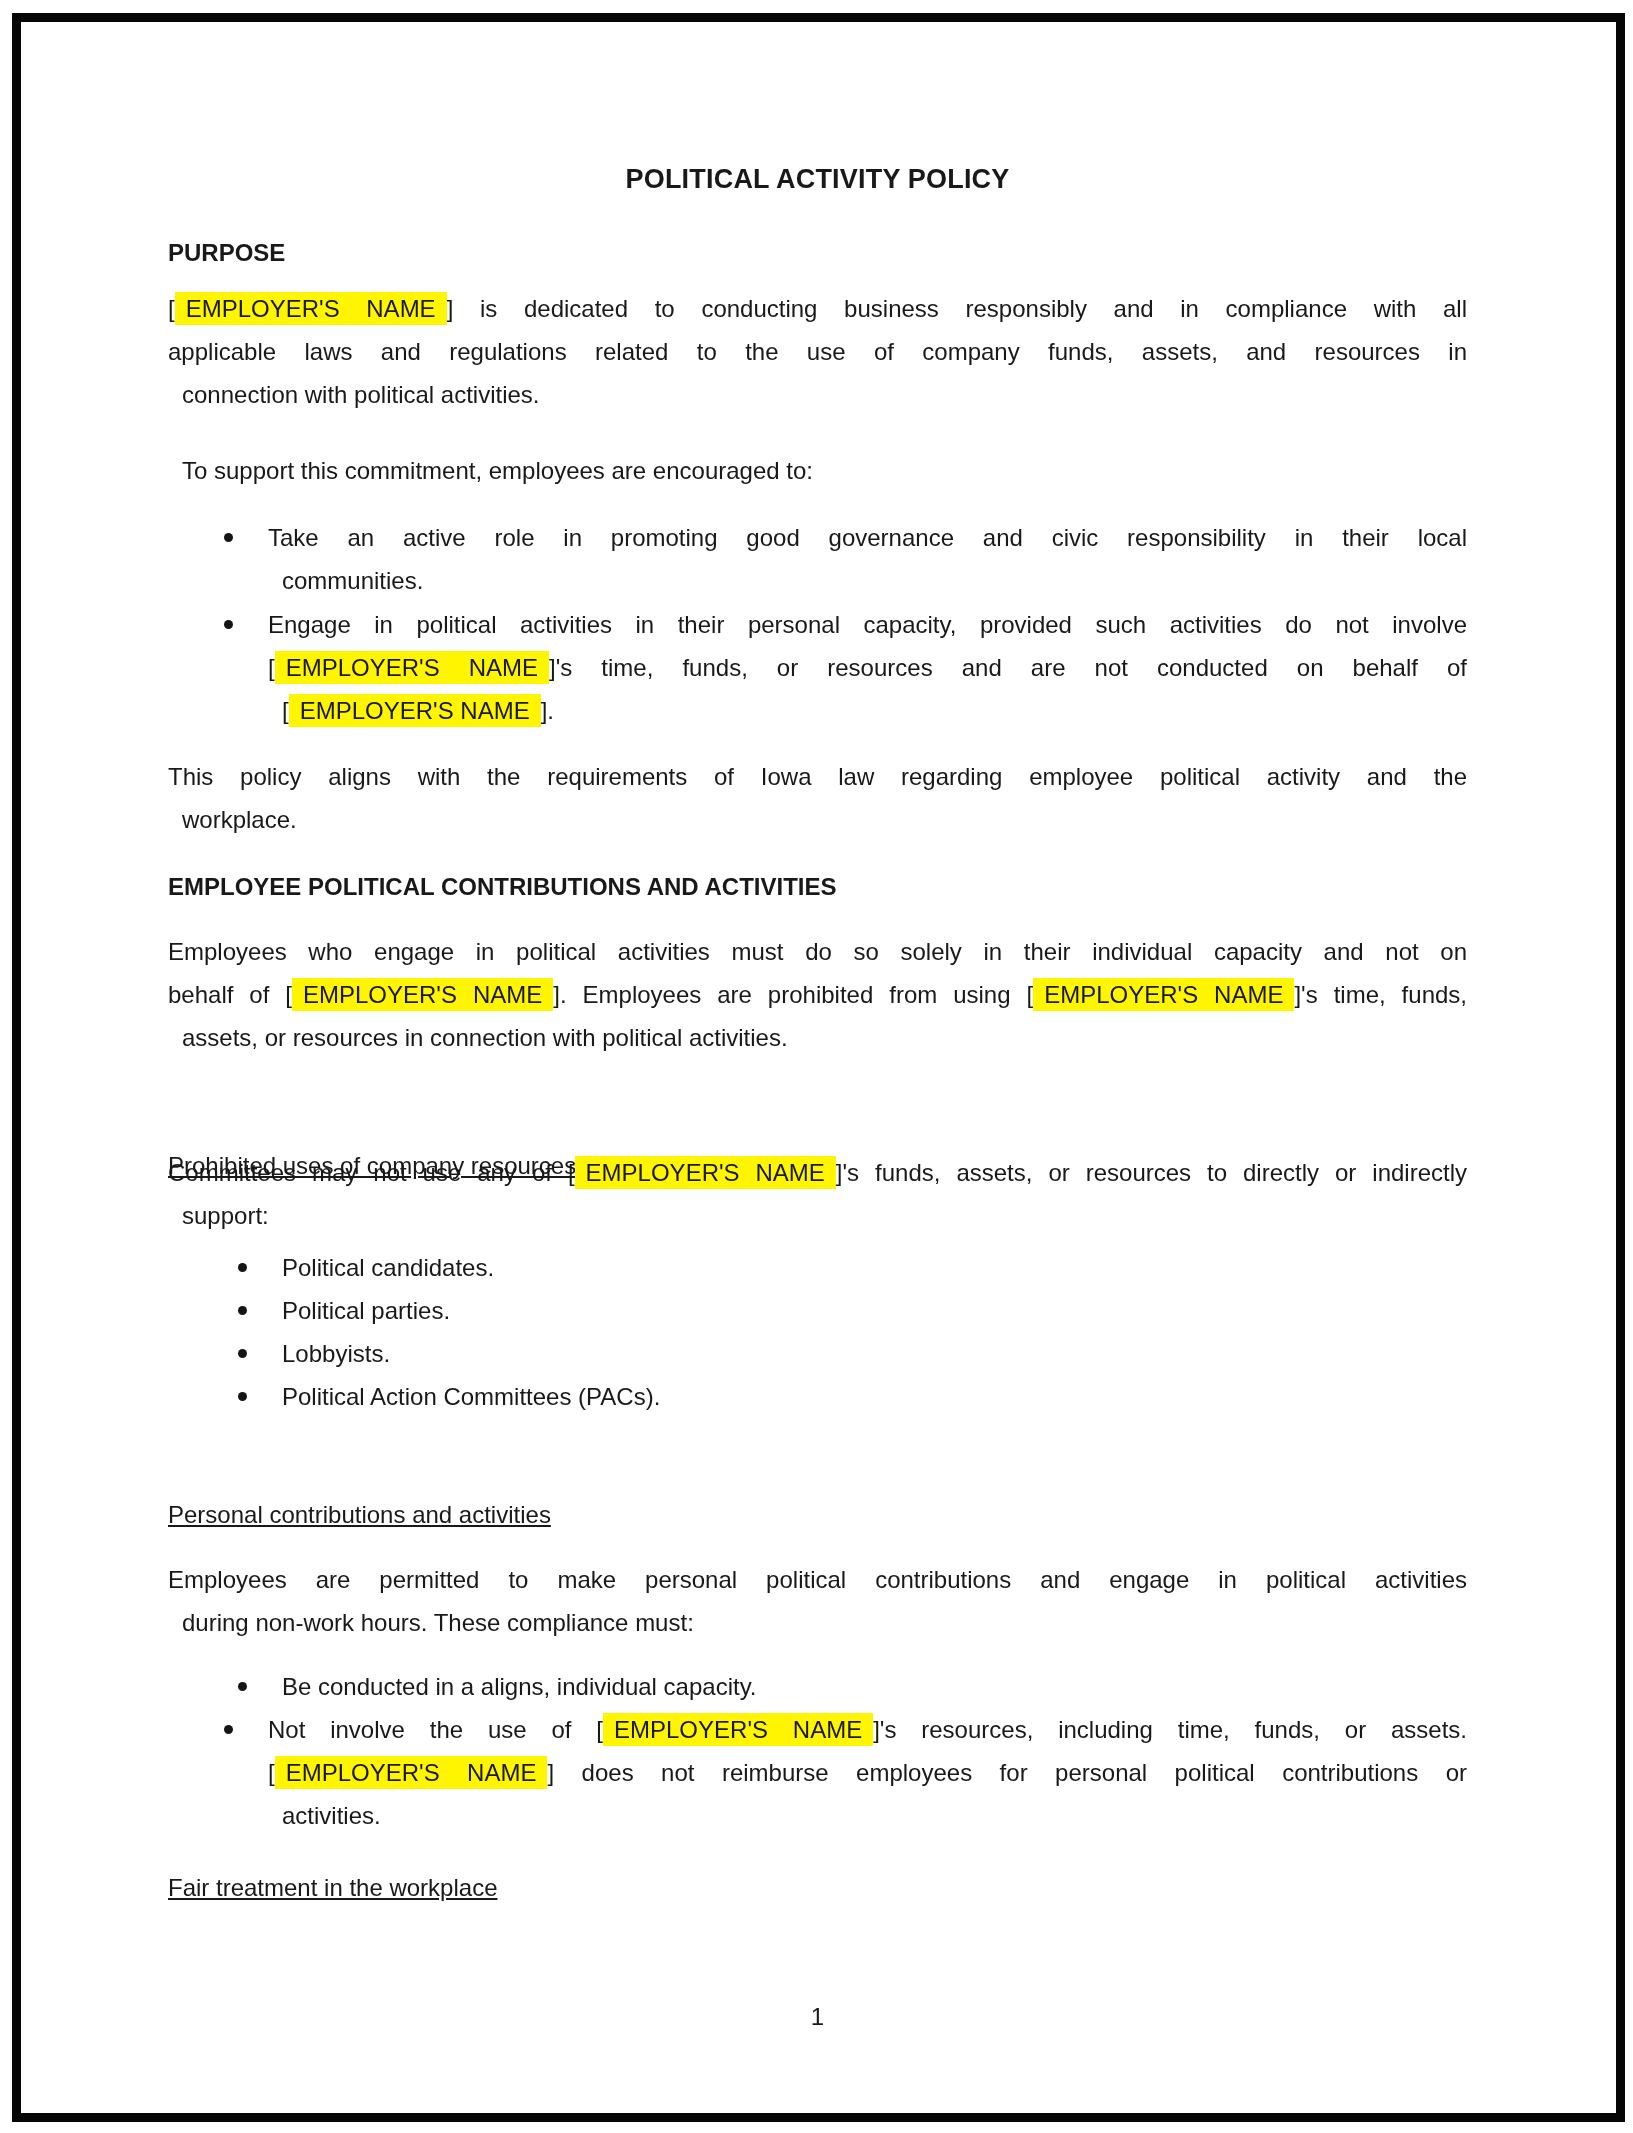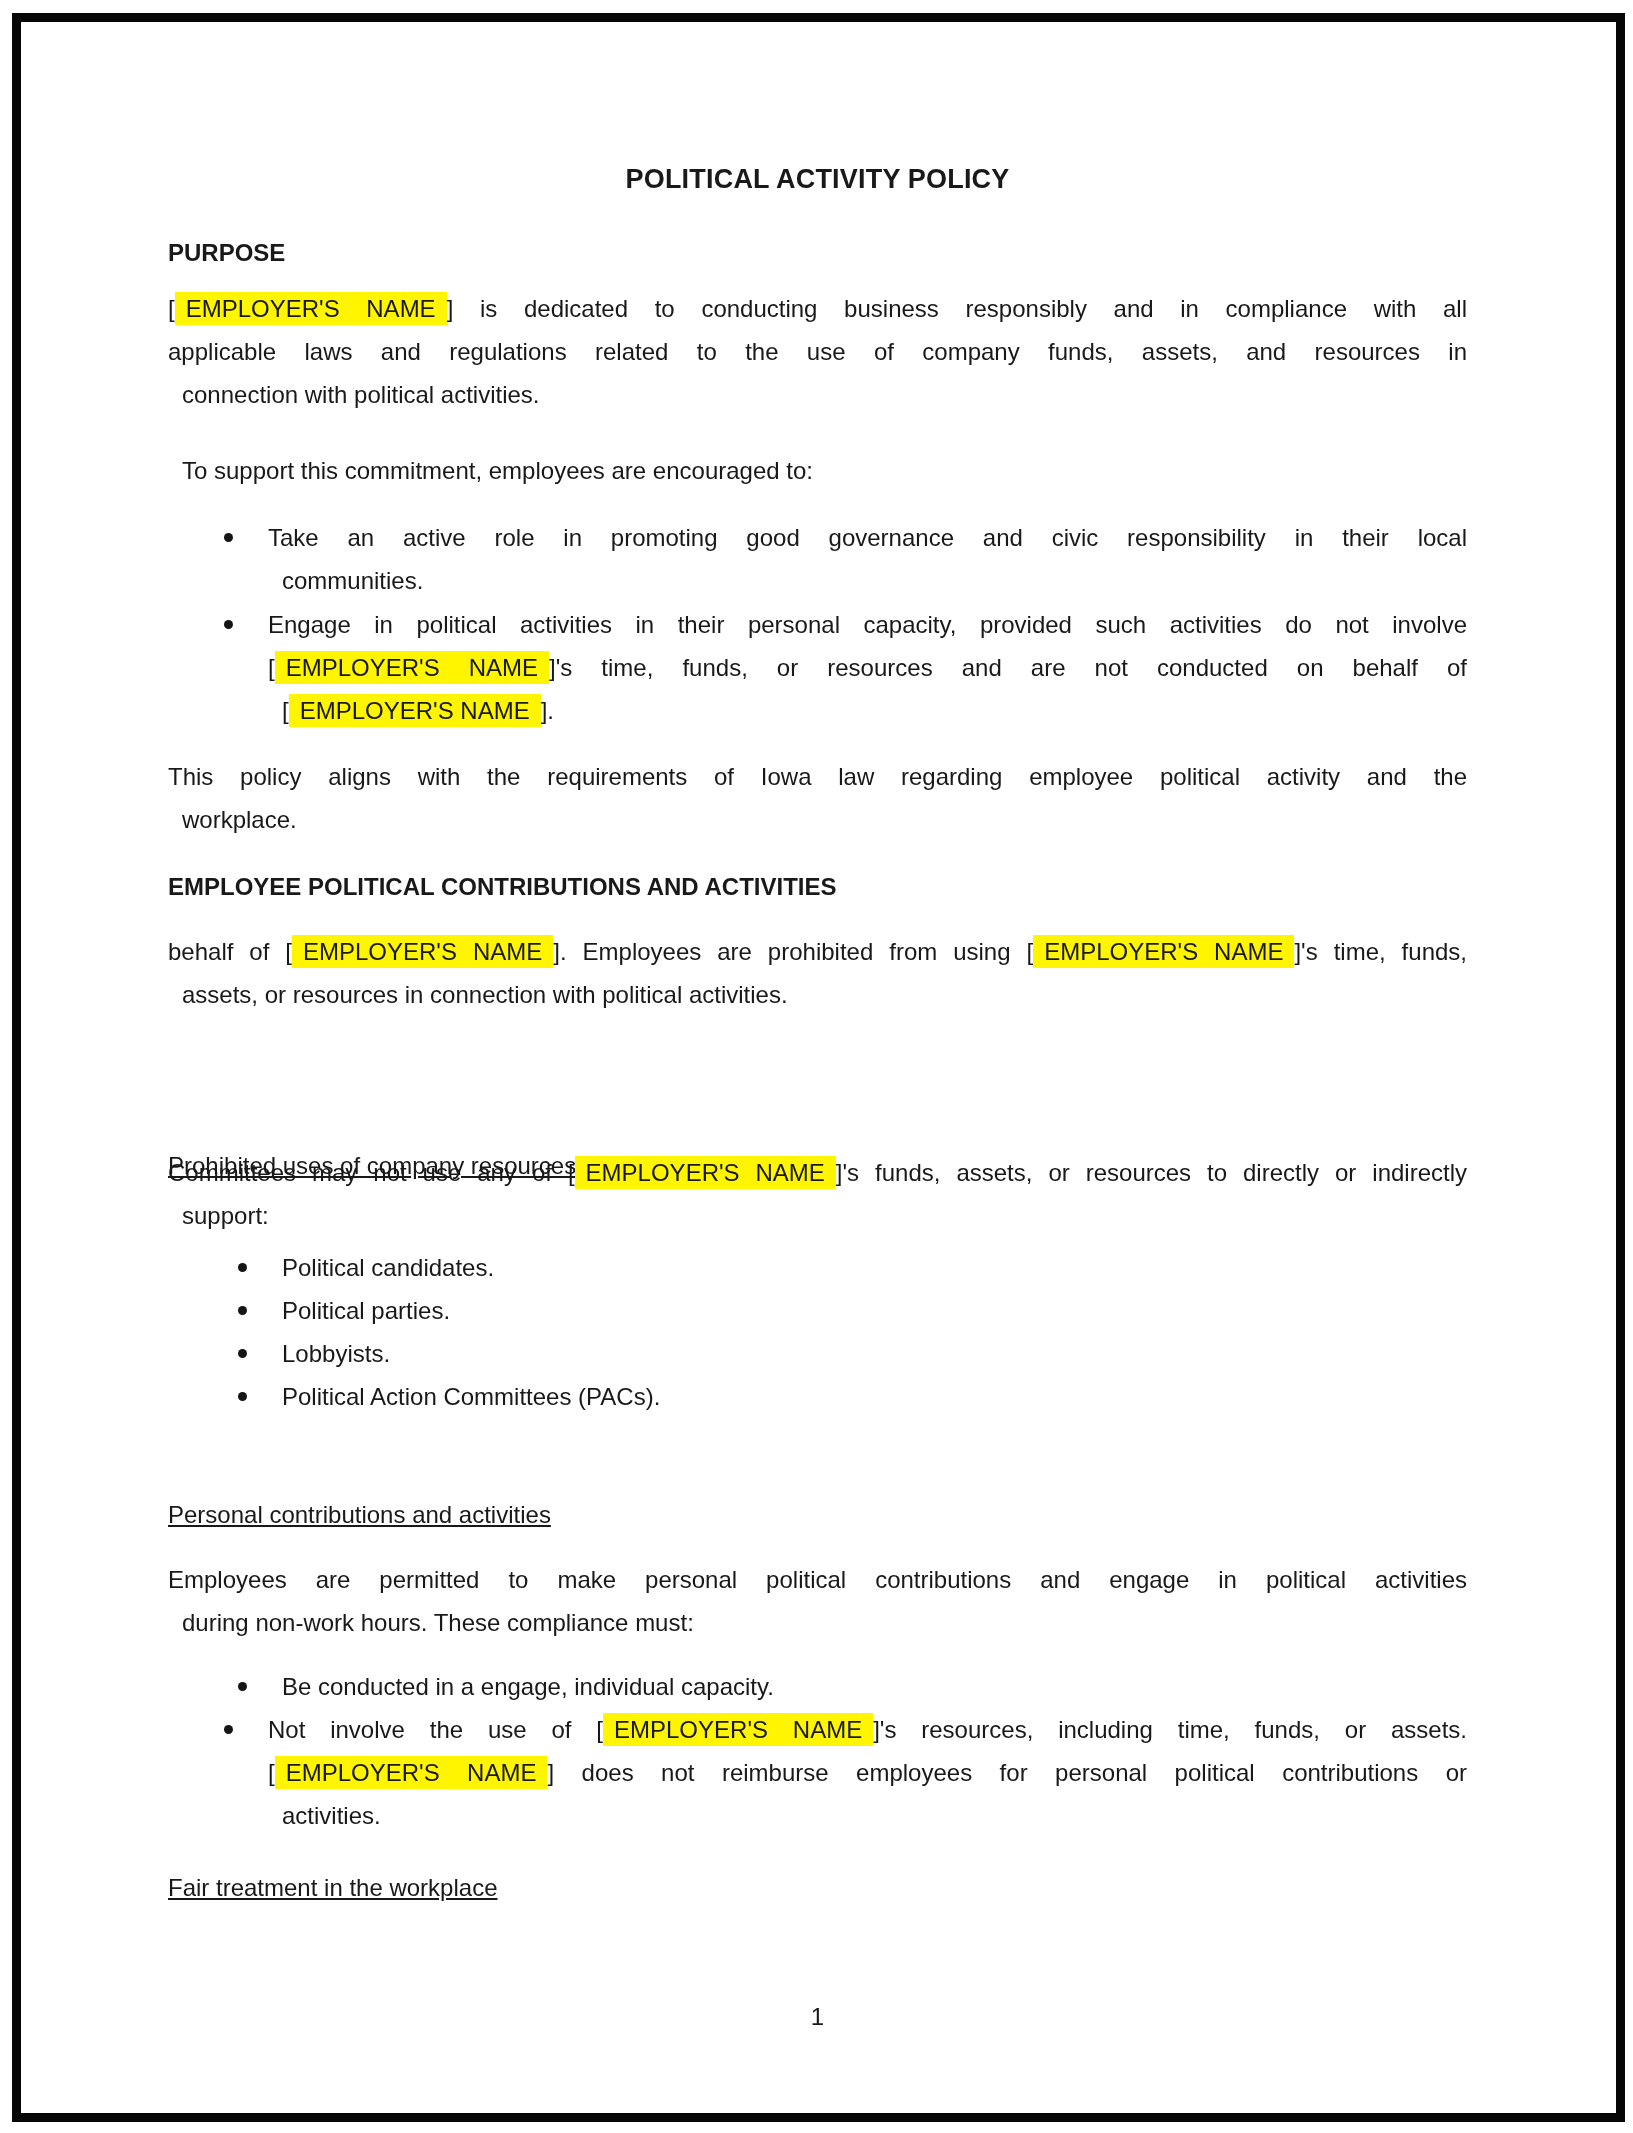--- a/index.html
+++ b/index.html
@@ -95,20 +95,21 @@
       </div>
 
     <div class="block para" style="top:755px">
         <div class="line"><span>This policy aligns with the requirements of Iowa law regarding employee political activity and the</span></div>
         <div class="line last"><span>workplace.</span></div>
       </div>
 
     <div class="block heading" style="top:865px">EMPLOYEE POLITICAL CONTRIBUTIONS AND ACTIVITIES</div>
 
     <div class="block para" style="top:930px">
+        <div class="line"><span>Employees who engage in political activities must do so solely in their individual capacity and not on</span></div>
         <div class="line"><span>behalf of [</span><mark>EMPLOYER'S NAME</mark><span>]. Employees are prohibited from using [</span><mark>EMPLOYER'S NAME</mark><span>]'s time, funds,</span></div>
         <div class="line last"><span>assets, or resources in connection with political activities.</span></div>
       </div>
 
     <div class="block subheading" style="top:1144px">Prohibited uses of company resources</div>
 
     <div class="block para" style="top:1151px">
         <div class="line"><span>Committees may not use any of [</span><mark>EMPLOYER'S NAME</mark><span>]'s funds, assets, or resources to directly or indirectly</span></div>
         <div class="line last"><span>support:</span></div>
       </div>
@@ -121,21 +122,21 @@
       </div>
 
     <div class="block subheading" style="top:1493px">Personal contributions and activities</div>
 
     <div class="block para" style="top:1558px">
         <div class="line"><span>Employees are permitted to make personal political contributions and engage in political activities</span></div>
         <div class="line last"><span>during non-work hours. These compliance must:</span></div>
       </div>
 
     <div class="block bullet" style="top:1665px">
-        <div class="line last"><span class="dot"></span><span>Be conducted in a engage, individual capacity.</span></div>
+        <div class="line last"><span class="dot"></span><span>Be conducted in a aligns, individual capacity.</span></div>
       </div>
 
     <div class="block bullet" style="top:1708px">
         <div class="line"><span class="dot"></span><span>Not involve the use of [</span><mark>EMPLOYER'S NAME</mark><span>]'s resources, including time, funds, or assets.</span></div>
         <div class="line"><span>[</span><mark>EMPLOYER'S NAME</mark><span>] does not reimburse employees for personal political contributions or</span></div>
         <div class="line last"><span>activities.</span></div>
       </div>
 
     <div class="block subheading" style="top:1866px">Fair treatment in the workplace</div>
 

